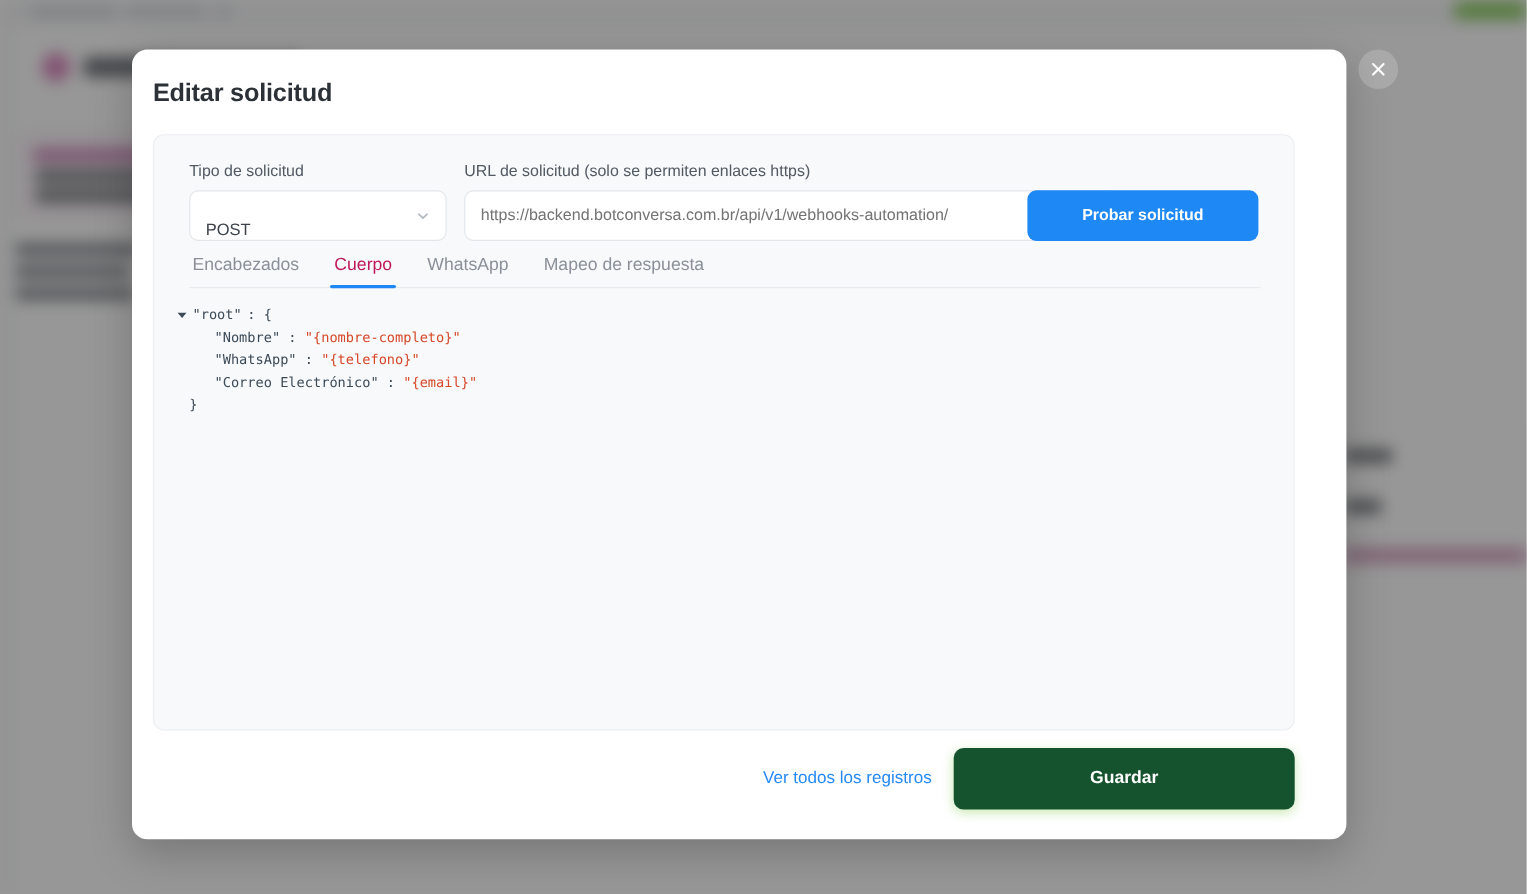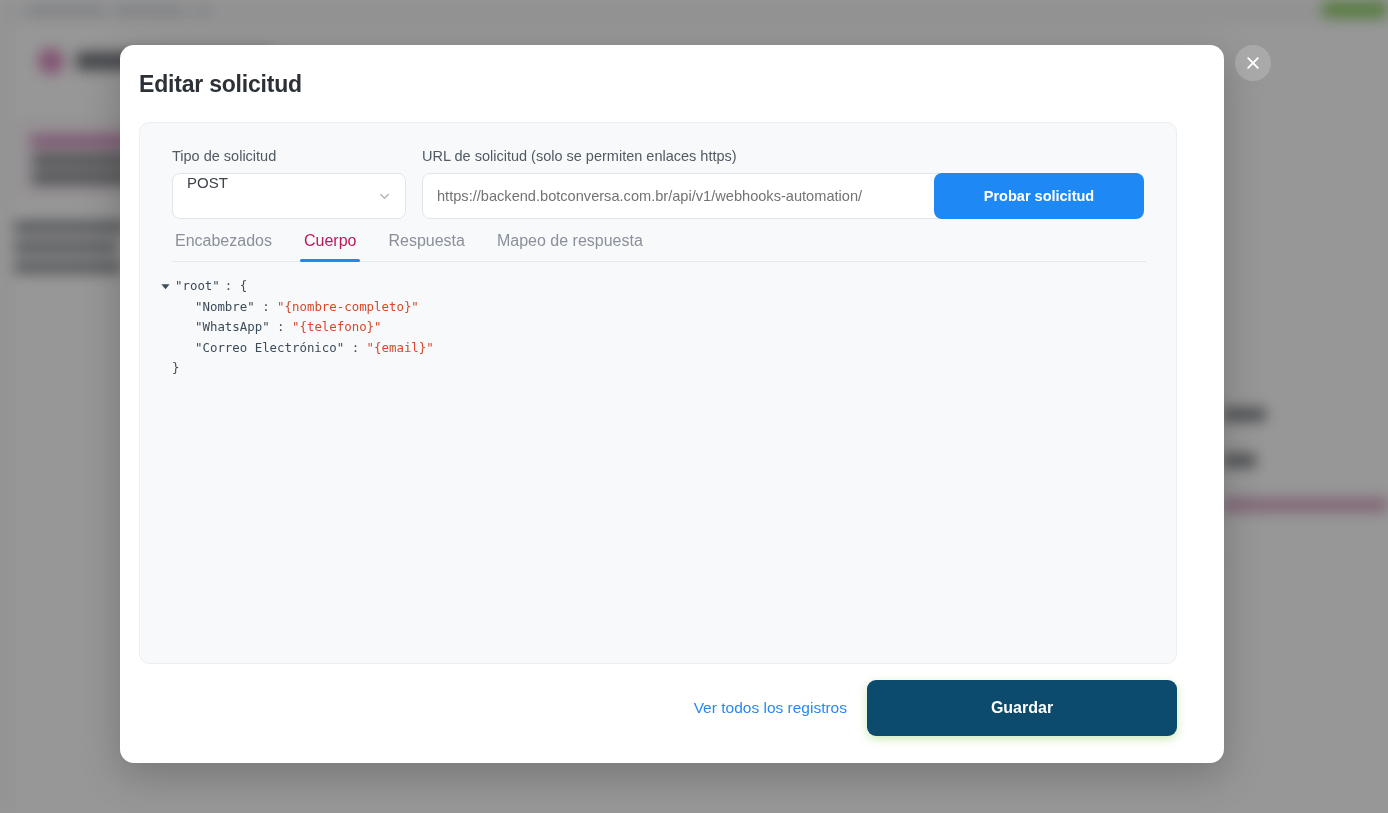--- a/index.html
+++ b/index.html
@@ -191,21 +191,21 @@
     white-space: nowrap;
   }
 
   .select-box {
     position: relative;
     width: 234px; height: 46px;
     background: #ffffff;
     border: 1px solid #e2e5e9;
     border-radius: 8px;
     display: flex;
-    align-items: flex-start;
+    align-items: flex-end;
     padding: 0 14px;
     cursor: pointer;
   }
   .select-value {
     font-size: 15px;
     color: #3c434b;
   }
   .chev {
     position: absolute;
     right: 13px; top: 50%;
@@ -308,21 +308,21 @@
   .link-records {
     font-size: 15.5px;
     color: #2589f5;
     cursor: pointer;
     background: none;
     border: none;
     font-family: "Liberation Sans", sans-serif;
   }
   .save-btn {
     width: 310px; height: 56px;
-    background: #0c4a6e;
+    background: #14532d;
     color: #ffffff;
     border: none;
     border-radius: 9px;
     font-size: 16px;
     font-weight: bold;
     font-family: "Liberation Sans", sans-serif;
     cursor: pointer;
     box-shadow: 0 3px 10px rgba(105,194,46,.35);
   }
 </style>
@@ -394,21 +394,21 @@
           <span class="field-label">URL de solicitud (solo se permiten enlaces https)</span>
           <input class="url-input" type="text" value="https://backend.botconversa.com.br/api/v1/webhooks-automation/" style="">
         </div>
 
         <button class="test-btn">Probar solicitud</button>
       </div>
 
       <div class="tabs">
         <button class="tab">Encabezados</button>
         <button class="tab active">Cuerpo</button>
-        <button class="tab">Respuesta</button>
+        <button class="tab">WhatsApp</button>
         <button class="tab">Mapeo de respuesta</button>
       </div>
 
       <div class="json-area">
         <div class="json-root-line">
           <span class="caret">
             <svg width="9" height="9" viewBox="0 0 10 10" fill="currentColor">
               <polygon points="0.5,2.5 9.5,2.5 5,8"></polygon>
             </svg>
           </span>

